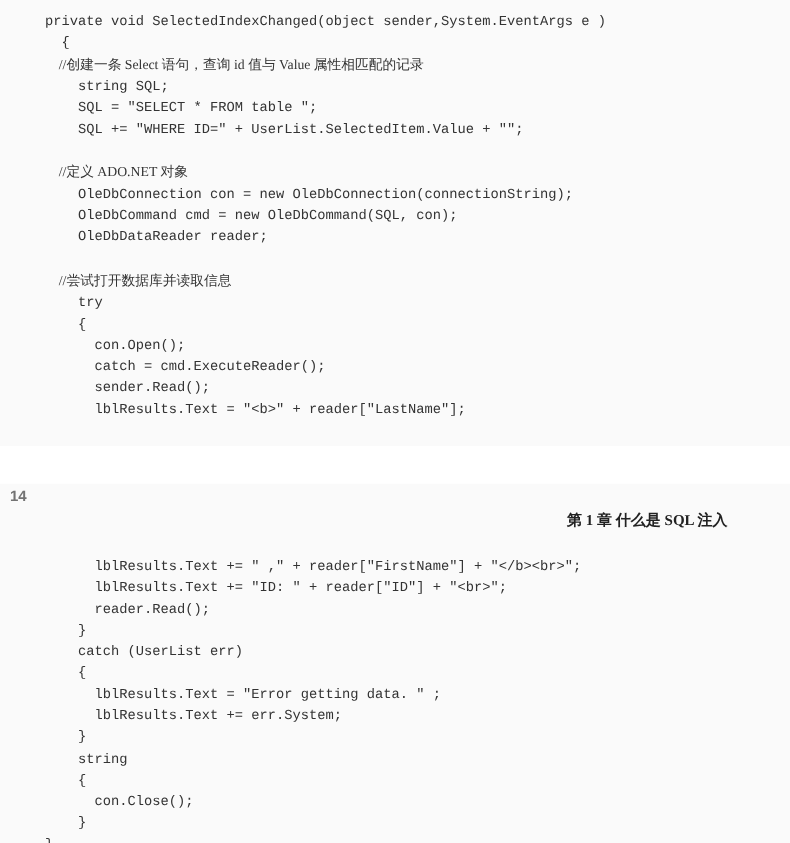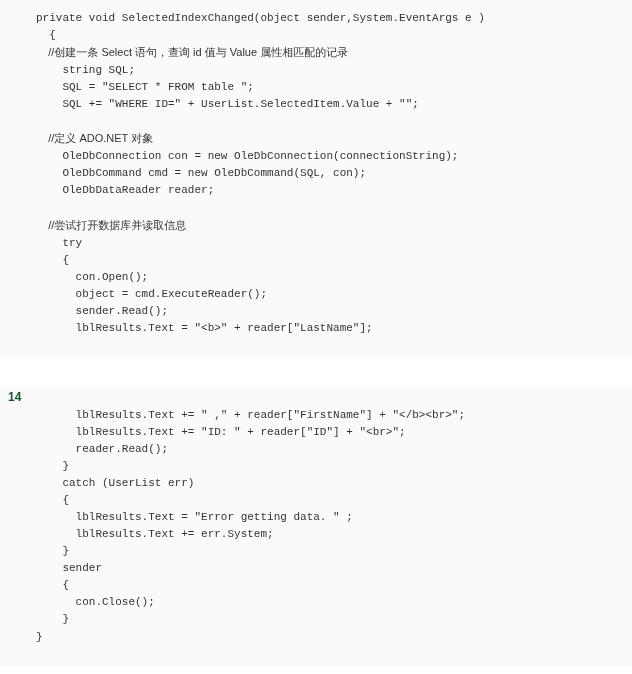--- a/index.html
+++ b/index.html
@@ -31,32 +31,32 @@
       font-weight: bold;
       color: #222;
     }
     .page-number {
       position: absolute;
       left: 8px;
       top: 388px;
       font-family: Arial, sans-serif;
       font-size: 12px;
       font-weight: bold;
-      color: #14532d;
+      color: #737373;
     }
     pre {
       font-family: "Courier New", monospace;
       font-size: 11px;
       white-space: pre;
       color: #333;
       padding-left: 36px;
       line-height: 1.55;
     }
     .cjk {
-      font-family: Liberation Sans, sans-serif;
+      font-family: Liberation Serif, serif;
       text-align: center;
     }
     .container { position: relative; width: 632px; }
   </style>
 </head>
 <body>
 <div class="container">
 
 <div class="page-top">
 <pre><span>private void SelectedIndexChanged(object sender,System.EventArgs e )</span>
@@ -68,41 +68,42 @@
 <span></span>
 <span class="cjk">    //定义 ADO.NET 对象</span>
 <span>    OleDbConnection con = new OleDbConnection(connectionString);</span>
 <span>    OleDbCommand cmd = new OleDbCommand(SQL, con);</span>
 <span>    OleDbDataReader reader;</span>
 <span></span>
 <span class="cjk">    //尝试打开数据库并读取信息</span>
 <span>    try</span>
 <span>    {</span>
 <span>      con.Open();</span>
-<span>      object = cmd.ExecuteReader();</span>
+<span>      catch = cmd.ExecuteReader();</span>
 <span>      sender.Read();</span>
 <span>      lblResults.Text = "&lt;b&gt;" + reader["LastName"];</span>
 </pre>
 </div>
 
 <div class="page-number">14</div>
 
 <div class="page-break"></div>
 
 <div class="page-bottom">
+  <div class="chapter-header">第 1 章  什么是 SQL 注入</div>
 <pre><span>      lblResults.Text += " ," + reader["FirstName"] + "&lt;/b&gt;&lt;br&gt;";</span>
 <span>      lblResults.Text += "ID: " + reader["ID"] + "&lt;br&gt;";</span>
 <span>      reader.Read();</span>
 <span>    }</span>
 <span>    catch (UserList err)</span>
 <span>    {</span>
 <span>      lblResults.Text = "Error getting data. " ;</span>
 <span>      lblResults.Text += err.System;</span>
 <span>    }</span>
-<span>    sender</span>
+<span>    string</span>
 <span>    {</span>
 <span>      con.Close();</span>
 <span>    }</span>
 <span>}</span>
 </pre>
 </div>
 
 </div>
 
 </body></html>

